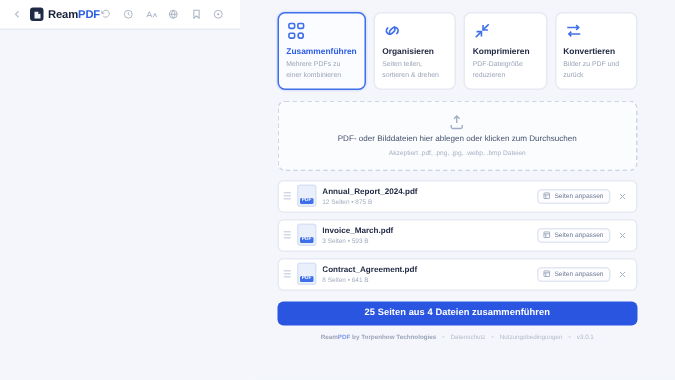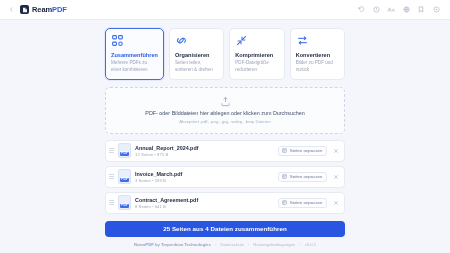--- a/index.html
+++ b/index.html
@@ -2,21 +2,21 @@
 <html><head>
 <meta charset="utf-8">
 <style>
   * { box-sizing: border-box; margin: 0; padding: 0; }
   html, body {
     width: 450px; height: 253px;
     font-family: "Liberation Sans", sans-serif;
     background: #f5f7fb;
     overflow: hidden;
   }
-  .app { width: 450px; height: 253px; display: flex; flex-direction: column; background: #f4f6fb; }
+  .app { width: 450px; height: 253px; display: flex; background: #f4f6fb; }
 
   
   .topbar {
     height: 20px; background: #ffffff; border-bottom: 1px solid #e7ebf3;
     display: flex; align-items: center; padding: 0 7px; flex: 0 0 20px;
   }
   .back-arrow { width: 9px; height: 9px; color: #b9c2d4; display: flex; align-items: center; justify-content: center; font-size: 8px; }
   .logo-wrap { display: flex; align-items: center; gap: 3px; margin-left: 4px; }
   .logo-mark {
     width: 9px; height: 9px; border-radius: 2px; background: #1f2a44;

